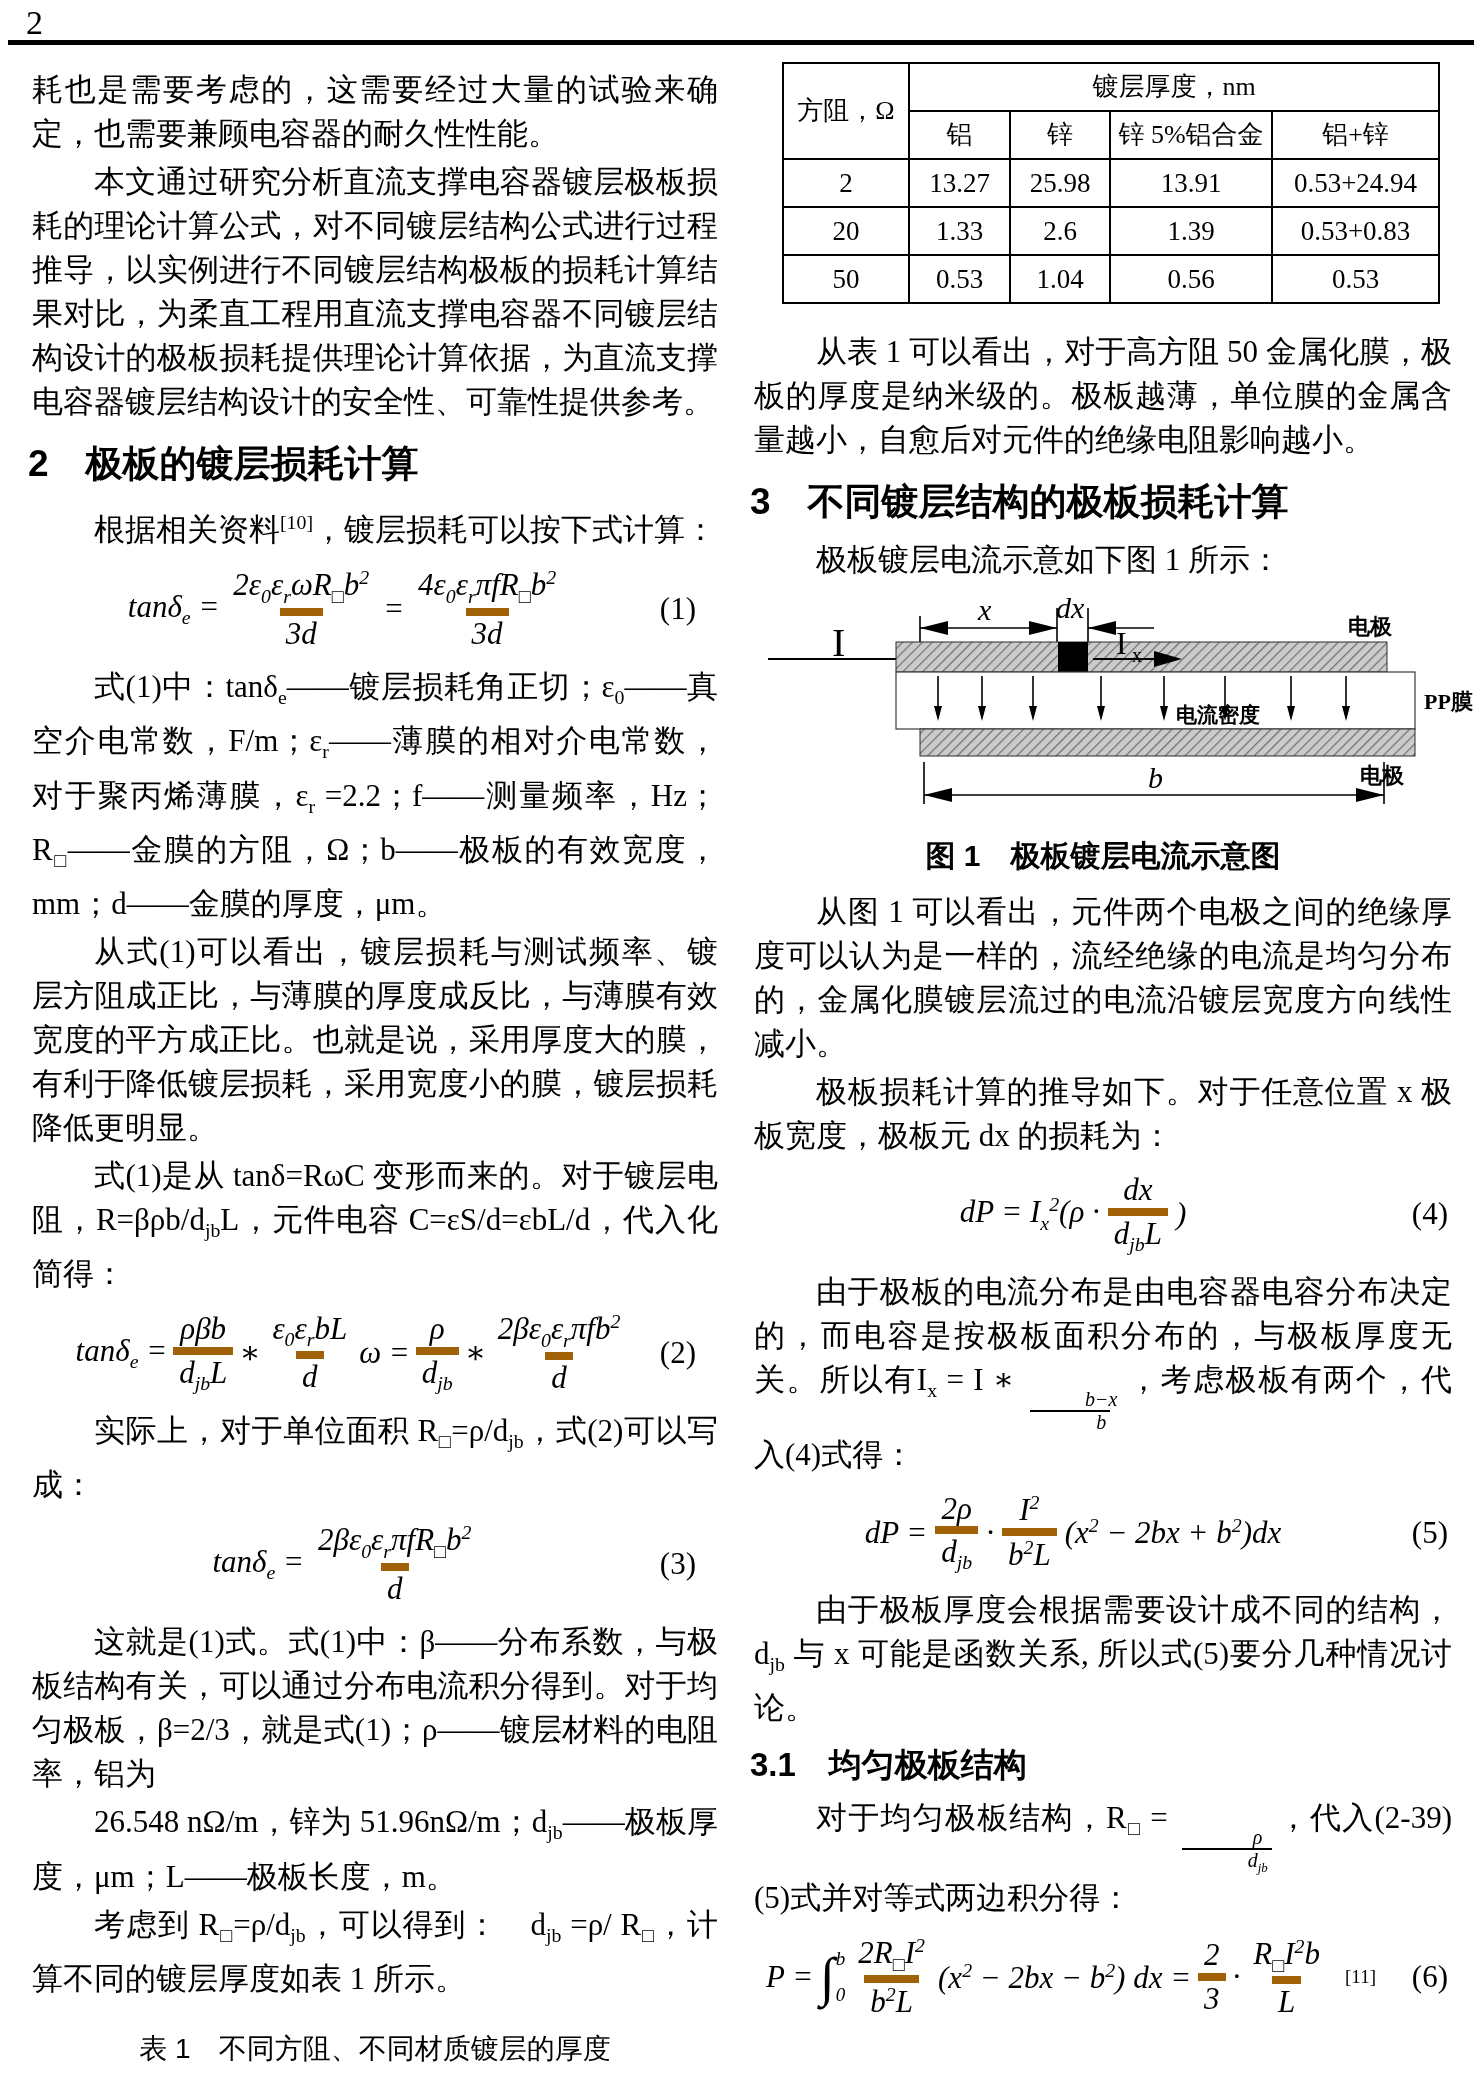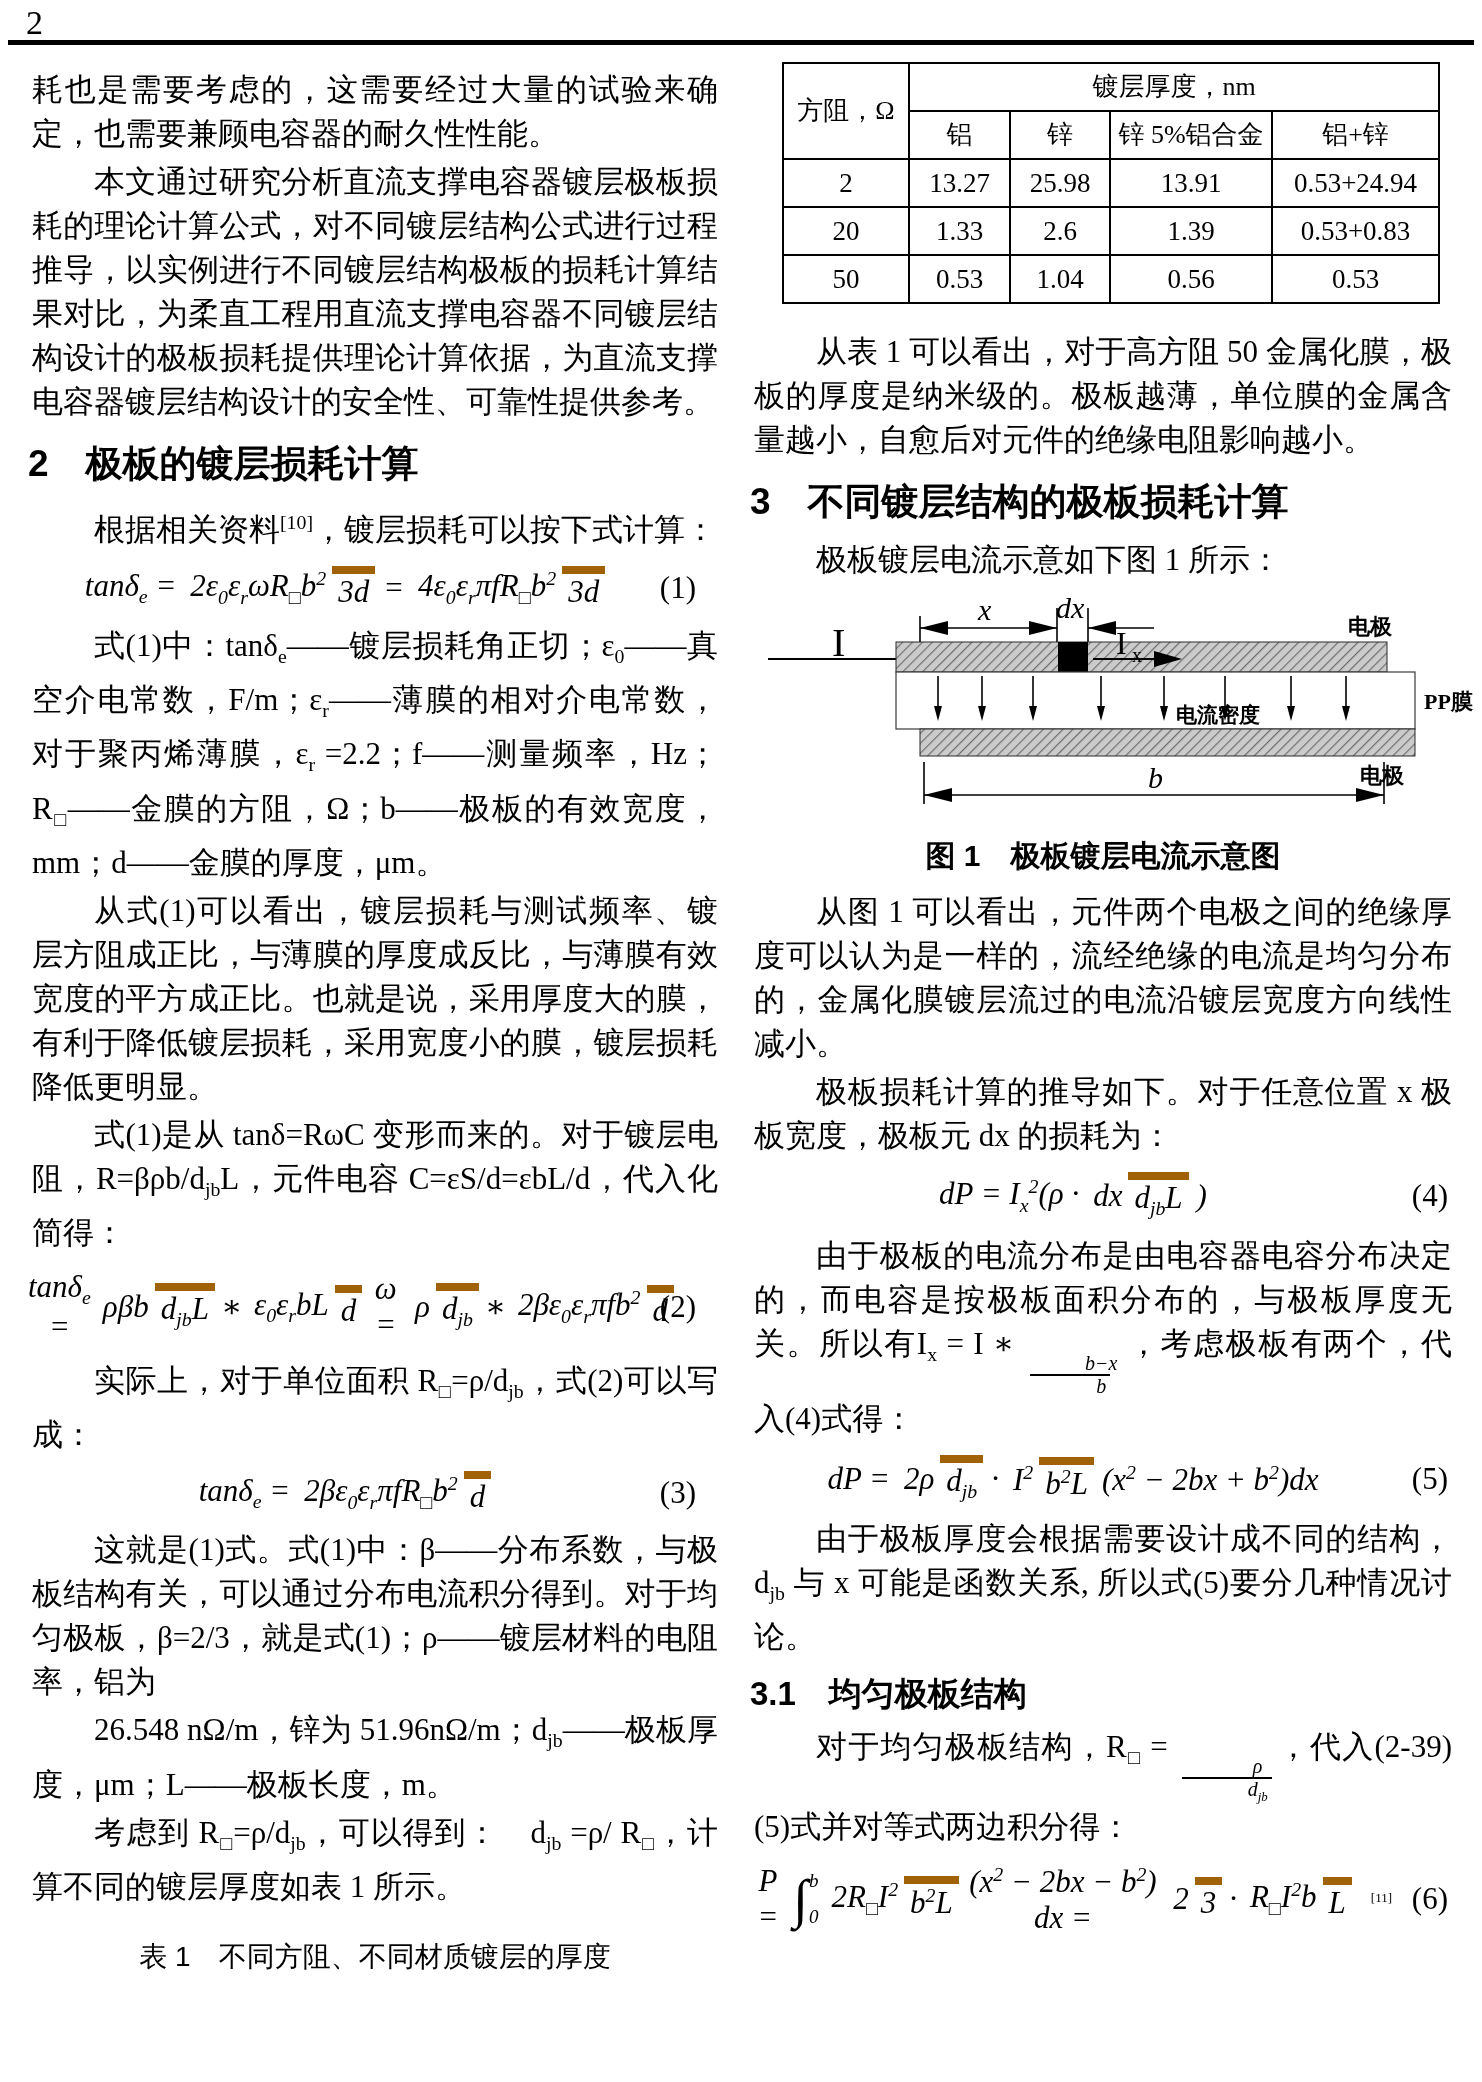--- a/index.html
+++ b/index.html
@@ -20,35 +20,35 @@
   .sec-h { font-family:"Liberation Sans","DejaVu Sans",sans-serif; font-weight:bold;
            font-size:37px; line-height:48px; margin:16px 0 12px; text-align:left; }
   .sub-h { font-family:"Liberation Sans","DejaVu Sans",sans-serif; font-weight:bold;
            font-size:33px; line-height:42px; margin:14px 0 10px; text-align:left; }
 
   .formula { position:relative; display:flex; align-items:center; justify-content:center;
              gap:8px; margin:14px 0; font-style:italic; font-size:31px; line-height:1.15;
              text-align:center; padding-right:60px; }
   .formula .tag { position:absolute; right:26px; font-style:normal; }
   .col-right .formula .tag { right:8px; }
-  .frac { display:inline-flex; flex-direction:row; align-items:center; }
+  .frac { display:inline-flex; flex-direction:column; align-items:center; }
   .frac > span { padding:0 6px; white-space:nowrap; }
   .frac .den { border-top:8px solid #a16207; }
   sub { font-size:64%; } sup { font-size:64%; }
 
   .pfrac { display:inline-flex; flex-direction:column; align-items:center; vertical-align:-16px;
            line-height:1.05; font-size:20px; font-style:italic; margin:0 5px; }
   .pfrac .den { border-top:2px solid #000; padding:0 4px; }
   .pfrac .num { padding:0 4px; }
 
   .int-wrap { display:inline-flex; align-items:center; font-style:normal; }
   .int-sign { font-size:54px; line-height:1; }
   .int-lims { display:inline-flex; flex-direction:column; justify-content:space-between;
               height:58px; font-size:19px; font-style:italic; padding:1px 0 1px 1px; }
-  .ref-sup { font-size:13px; vertical-align:14px; font-style:normal;margin-left:12px; }
+  .ref-sup { font-size:19px; vertical-align:14px; font-style:normal;margin-left:12px; }
 
   .t1 { border-collapse:collapse; margin:6px 0 0 32px; text-align:center; font-size:26px; }
   .t1 td { border:2px solid #000; padding:0; }
   .t1 tr { height:48px; }
   .t1 .num-cell { font-size:27px; }
 
   .tbl-cap { font-family:"Liberation Sans","DejaVu Sans",sans-serif; font-weight:normal;
              font-size:28px; text-align:center; margin-top:26px; text-indent:0; }
   .fig-cap { font-family:"Liberation Sans","DejaVu Sans",sans-serif; font-weight:bold;
              font-size:30px; text-align:center; margin:8px 0 12px; text-indent:0; }

